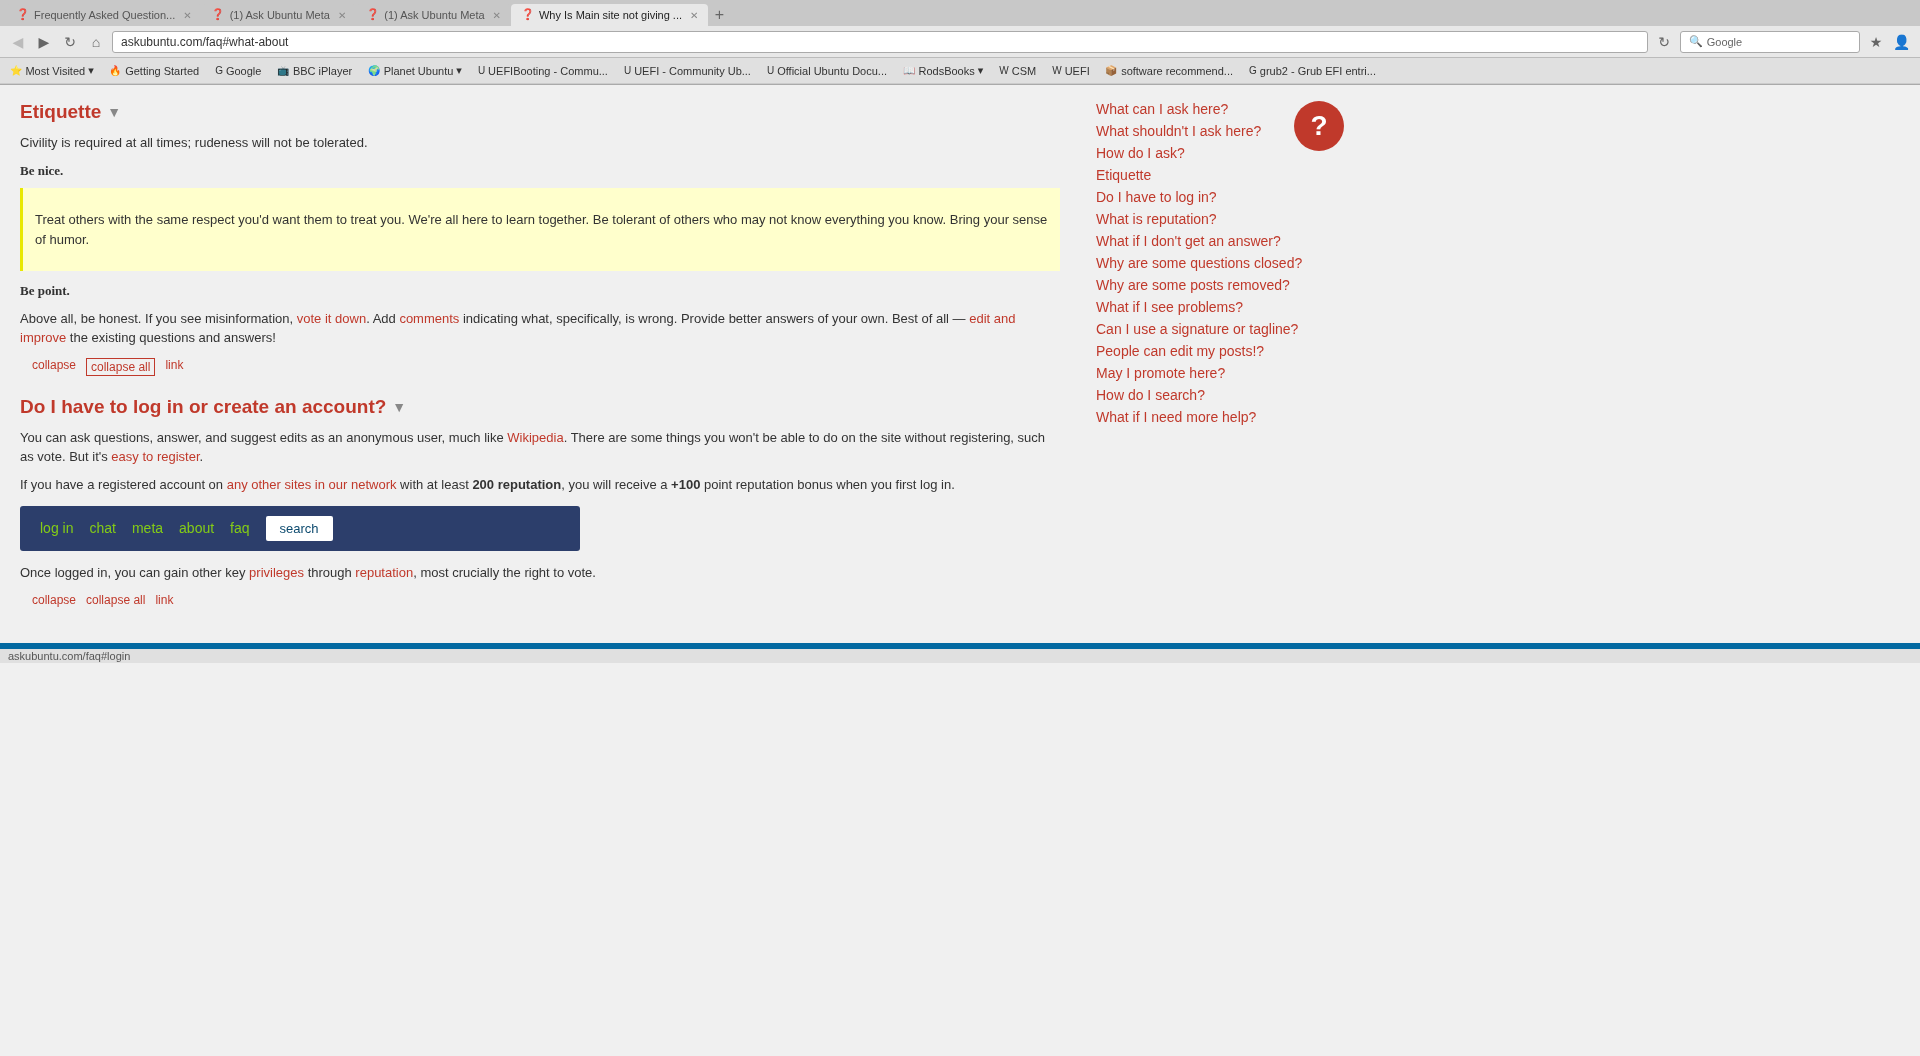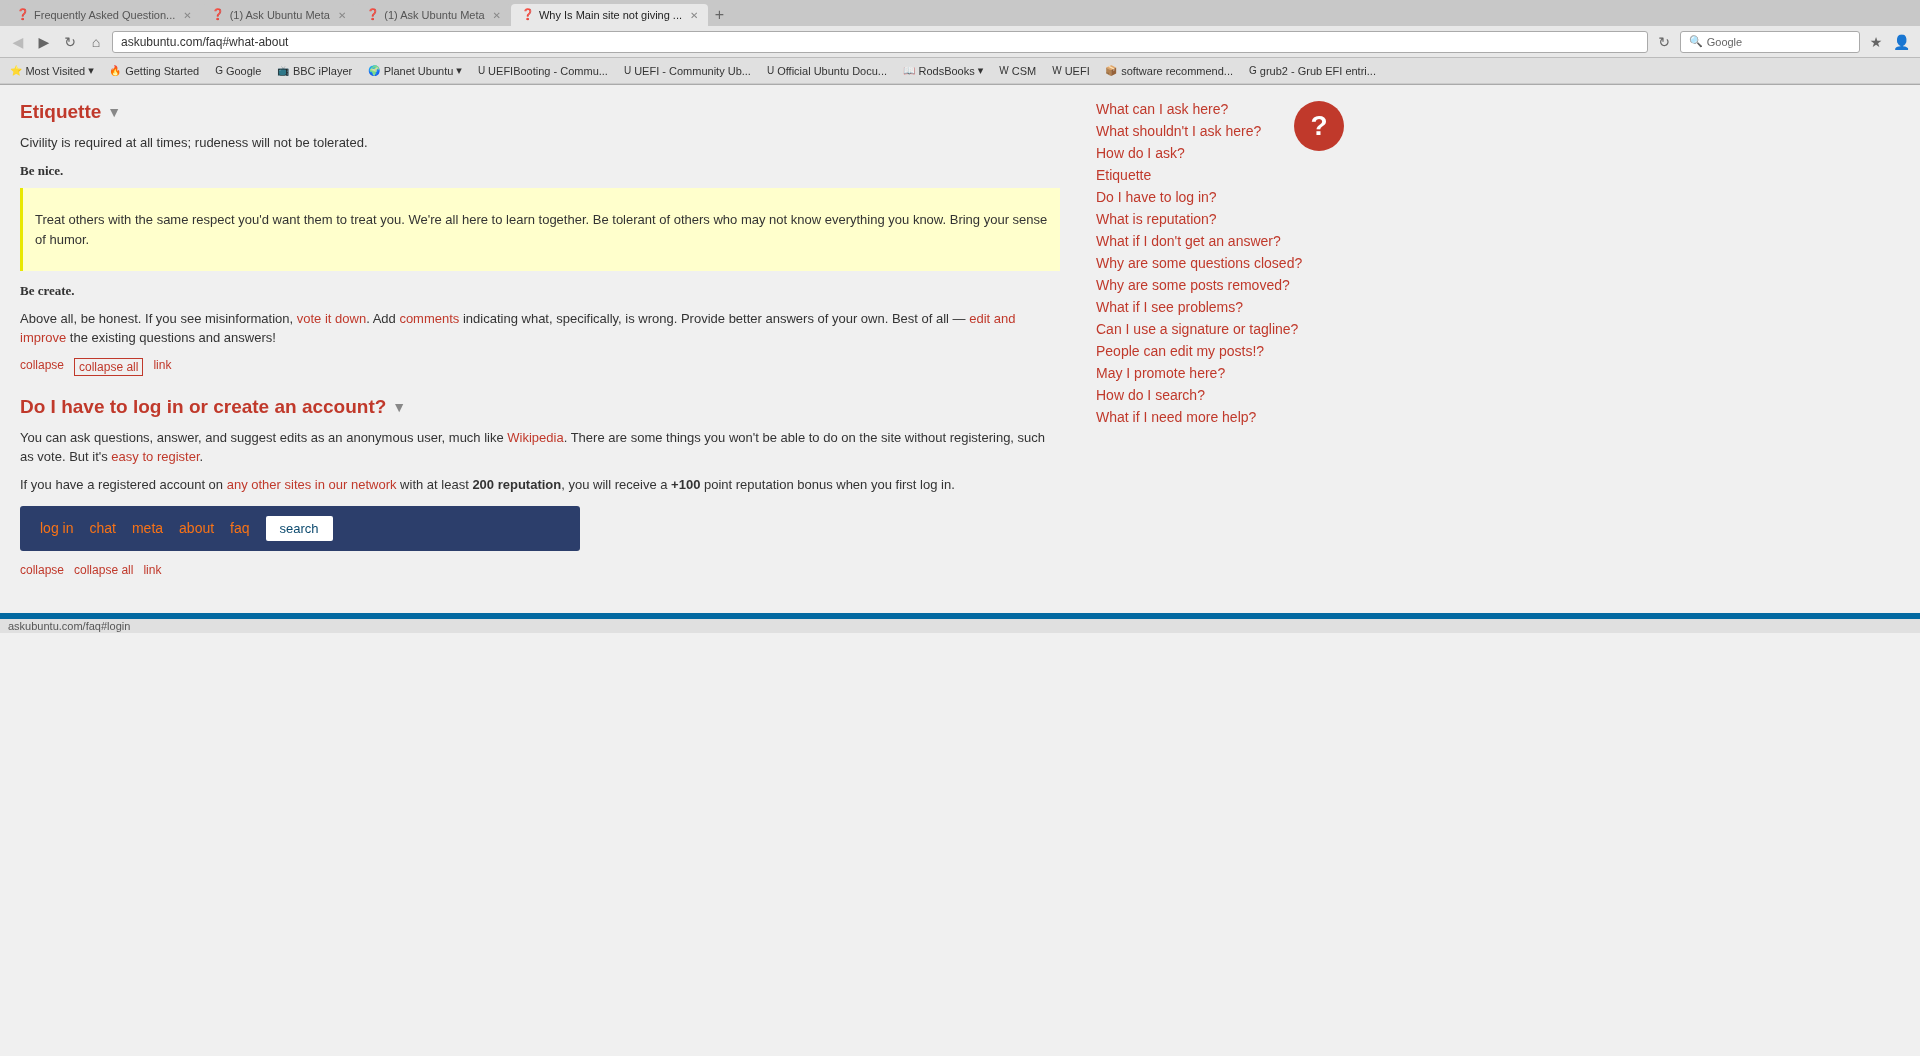--- a/index.html
+++ b/index.html
@@ -38,27 +38,27 @@
 
     .section-body { color: #333; line-height: 1.5; margin-bottom: 10px; }
     .section-body p { margin-bottom: 8px; }
 
     .highlight-box { background: #ffffcc; padding: 22px 12px; margin-bottom: 10px; border-left: 3px solid #e8e800; }
     .highlight-box p { margin: 0; }
 
     .bold-text { font-weight: bold; font-family: Liberation Serif, serif; }
     .link-orange { color: #c0392b; text-decoration: none; }
 
-    .action-links { display: flex; gap: 10px; margin: 8px 0; }
+    .action-links { display: flex; gap: 10px; margin: 8px 12px; }
     .action-link { color: #c0392b; font-size: 12px; cursor: pointer; text-decoration: none; }
     .action-link.boxed { border: 1px solid #c0392b; padding: 1px 4px; }
 
     
     .login-widget { background: #2c3e6b; padding: 10px 20px; display: flex; align-items: center; gap: 16px; margin: 12px 0; width: 560px; border-radius: 3px; }
-    .login-widget a { color: #f97316; font-size: 14px; text-decoration: none; cursor: pointer; text-align: right; }
+    .login-widget a { color: #84cc16; font-size: 14px; text-decoration: none; cursor: pointer; text-align: right; }
     .login-search-btn { background: white; color: #0c4a6e; border: none; padding: 5px 14px; font-size: 13px; cursor: pointer; border-radius: 2px; }
 
     
     .sidebar { width: 280px; padding: 16px; flex-shrink: 0; }
     .sidebar-logo { float: right; width: 50px; height: 50px; background: #c0392b; border-radius: 50%; display: flex; align-items: center; justify-content: center; color: white; font-size: 28px; font-weight: bold; margin-left: 10px; }
     .sidebar-nav { list-style: none; }
     .sidebar-nav li { margin-bottom: 6px; }
     .sidebar-nav li a { color: #c0392b; text-decoration: none; font-size: 14px; }
 
     
@@ -186,21 +186,21 @@
         <p>Civility is required at all times; rudeness will not be tolerated.</p>
 
         <p class="bold-text">Be nice.</p>
 
         <div class="highlight-box">
           <p>
             <span>Treat others with the same respect you'd want them to treat you.</span><span> We're all here to learn together. Be tolerant of others who may not know everything you know. Bring your sense of humor.</span>
           </p>
         </div>
 
-        <p class="bold-text">Be create.</p>
+        <p class="bold-text">Be point.</p>
 
         <p>
           <span>Above all, be honest. If you see misinformation, </span><a class="link-orange">vote it down</a><span>. Add </span><a class="link-orange">comments</a><span> indicating what, specifically, is wrong. Provide better answers of your own. Best of all — </span><a class="link-orange">edit and improve</a><span> the existing questions and answers!</span>
         </p>
       </div>
 
       <div class="action-links">
         <a class="action-link">collapse</a>
         <a class="action-link boxed">collapse all</a>
         <a class="action-link">link</a>
@@ -224,20 +224,23 @@
 
         <div class="login-widget">
           <a>log in</a>
           <a>chat</a>
           <a>meta</a>
           <a>about</a>
           <a>faq</a>
           <button class="login-search-btn">search</button>
         </div>
 
+        <p>
+          <span>Once logged in, you can gain other key </span><a class="link-orange">privileges</a><span> through </span><a class="link-orange">reputation</a><span>, most crucially the right to vote.</span>
+        </p>
       </div>
 
       <div class="action-links">
         <a class="action-link">collapse</a>
         <a class="action-link">collapse all</a>
         <a class="action-link">link</a>
       </div>
     </div>
 
   </div>

